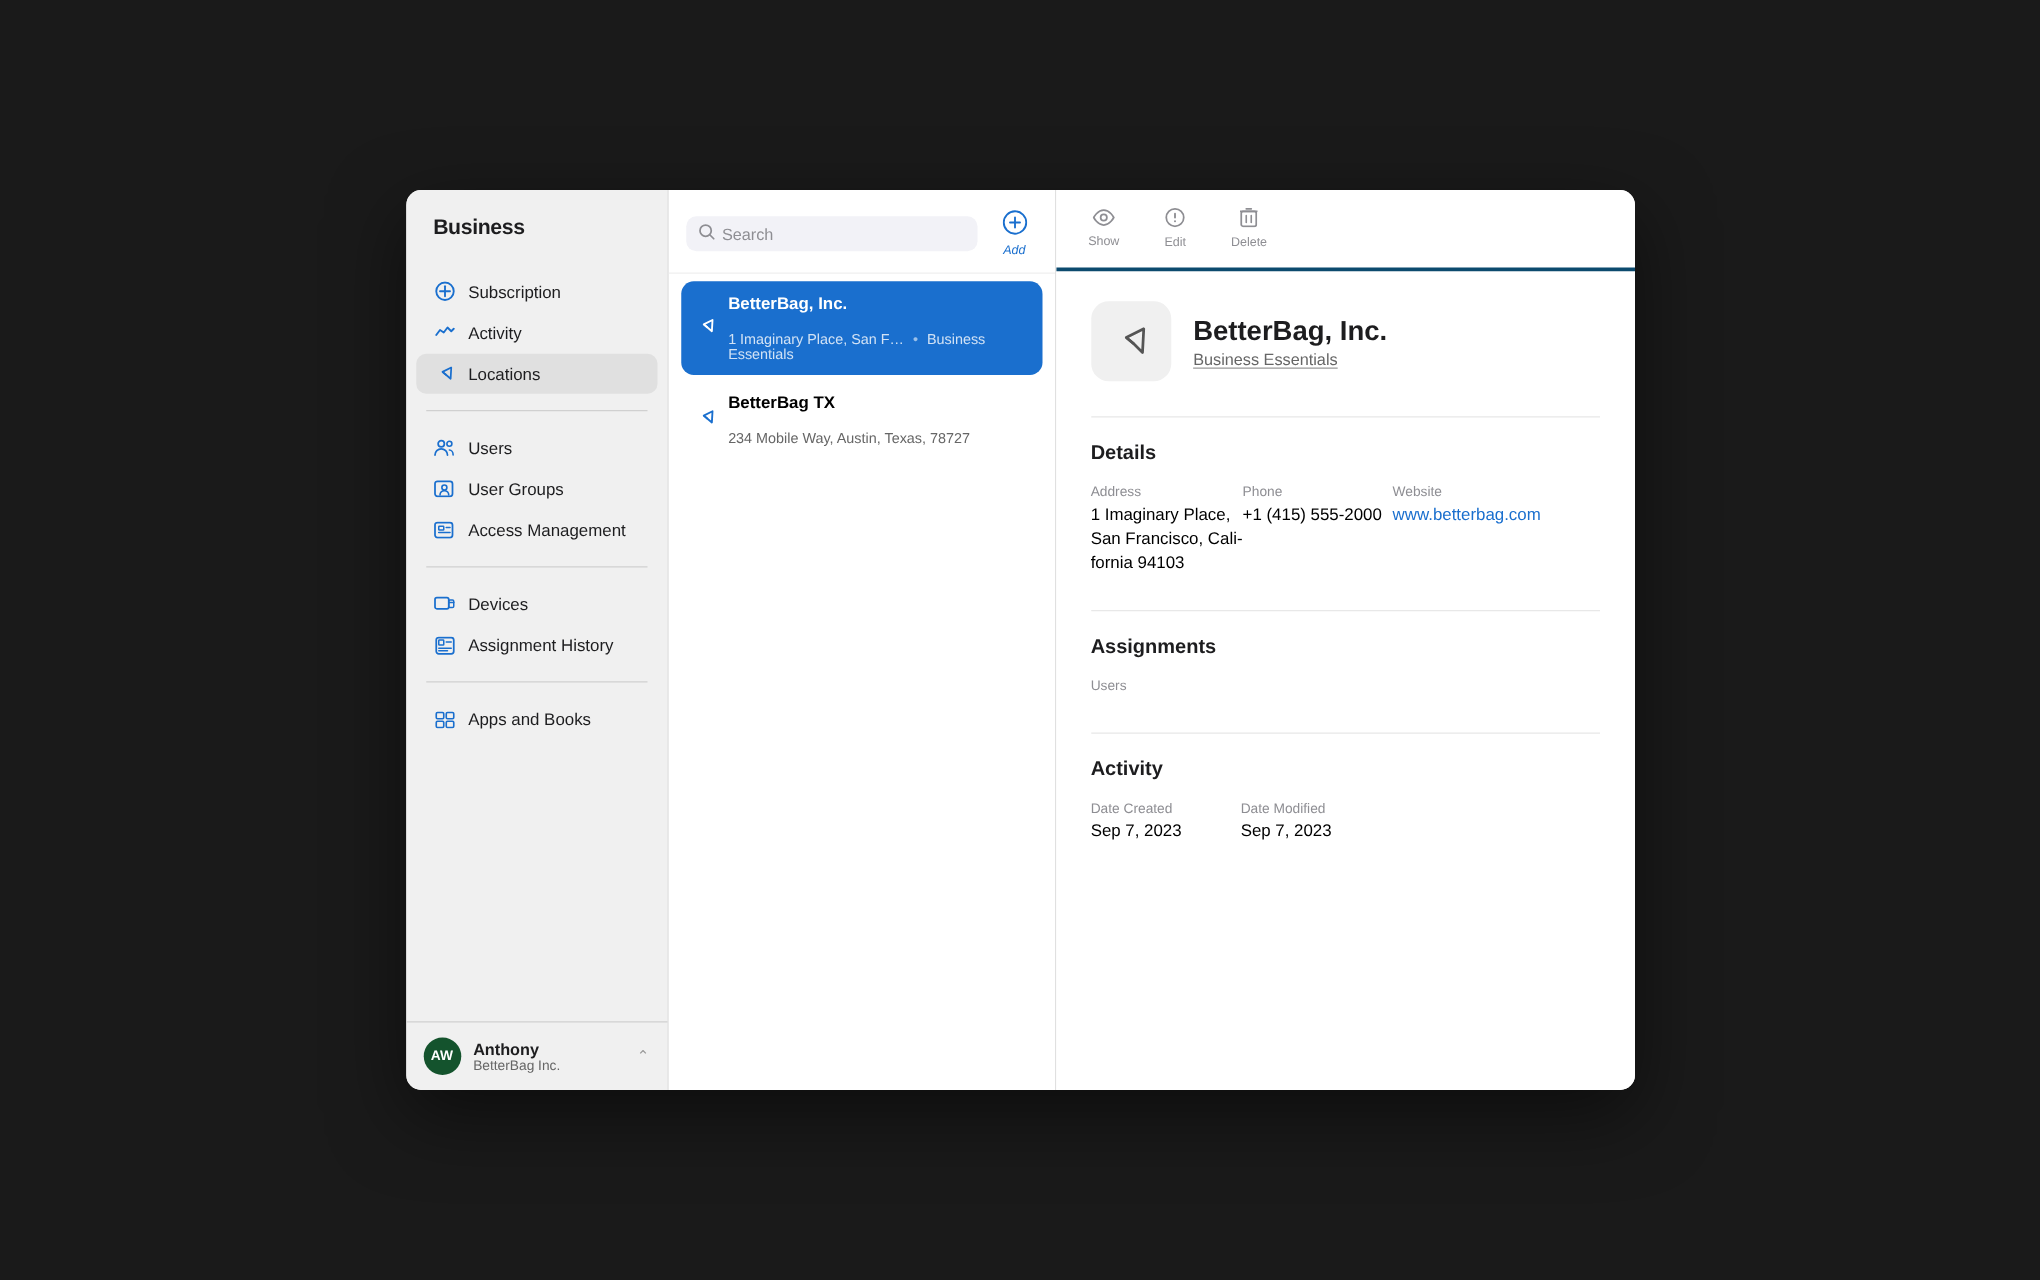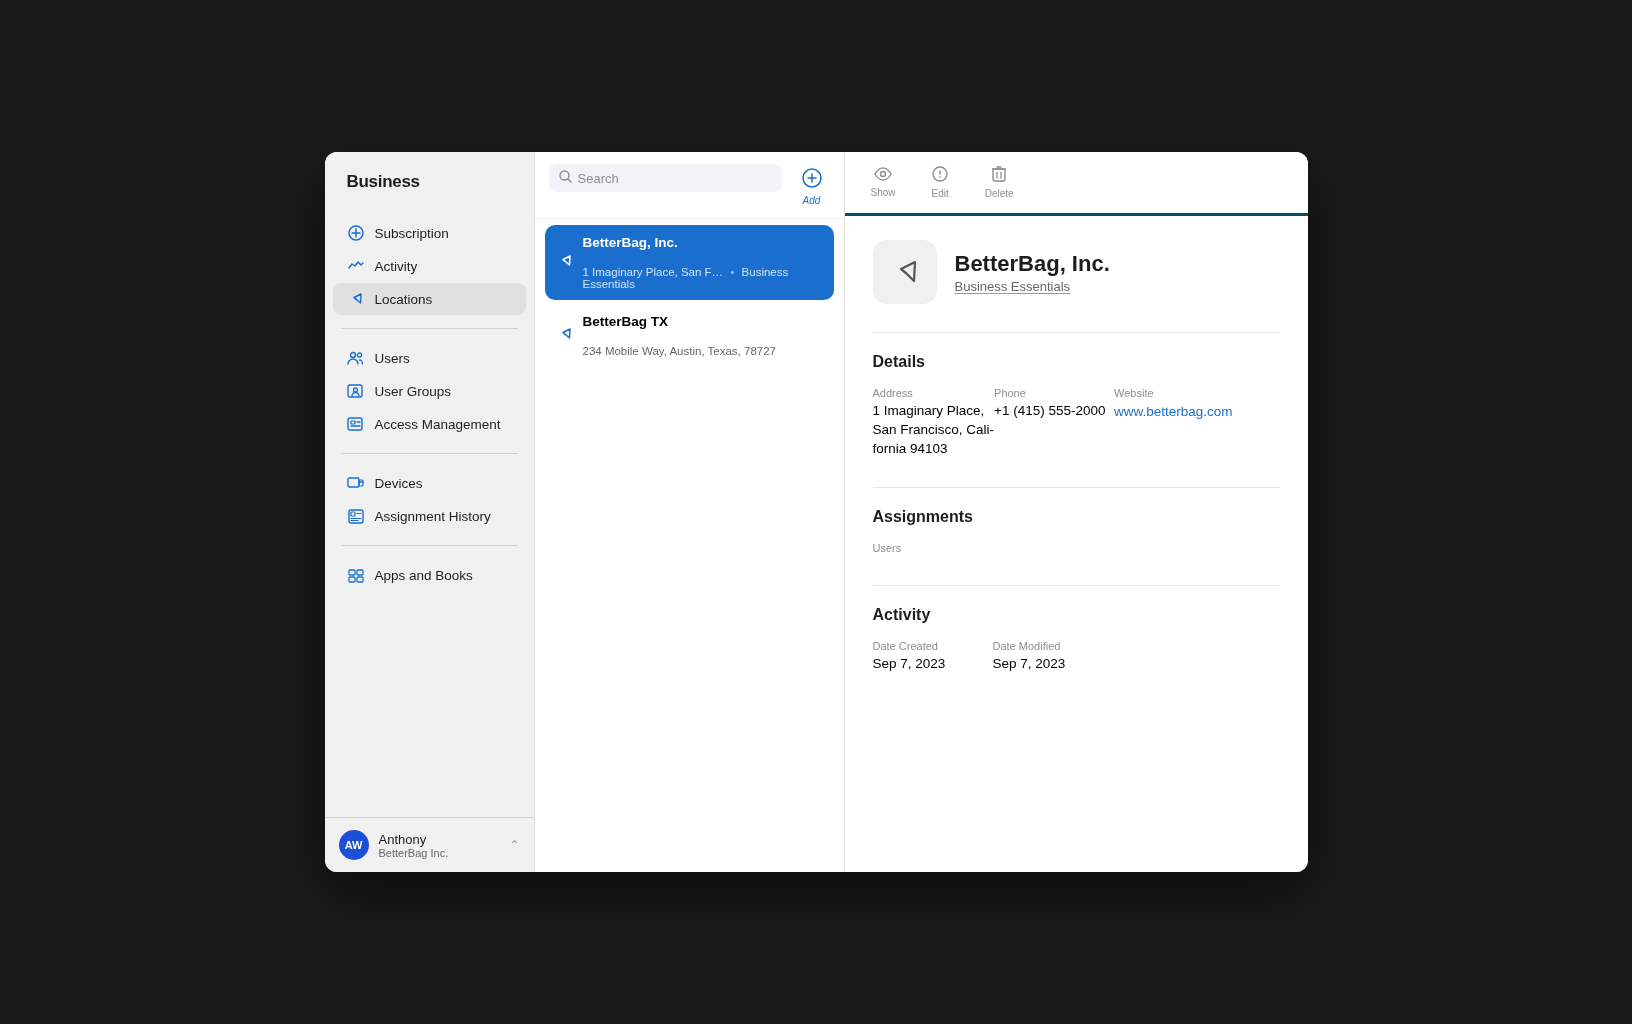--- a/index.html
+++ b/index.html
@@ -86,32 +86,32 @@
       border-top: 1px solid #d0d0d0;
       display: flex;
       align-items: center;
       gap: 10px;
       cursor: pointer;
     }
     .avatar {
       width: 30px;
       height: 30px;
       border-radius: 50%;
-      background: #1d4ed8;
+      background: #14532d;
       color: #fff;
       display: flex;
       align-items: center;
       justify-content: center;
       font-size: 11px;
       font-weight: 600;
       flex-shrink: 0;
     }
     .footer-name {
       font-size: 13px;
-      font-weight: 400;
+      font-weight: 700;
       color: #1d1d1f;
     }
     .footer-org {
       font-size: 11px;
       color: #666;
     }
     .footer-chevron {
       margin-left: auto;
       color: #999;
       font-size: 12px;
@@ -122,21 +122,21 @@
       width: 310px;
       min-width: 310px;
       background: #fff;
       border-right: 1px solid #e0e0e0;
       display: flex;
       flex-direction: column;
     }
     .list-header {
       padding: 12px 14px 8px 14px;
       display: flex;
-      align-items: flex-start;
+      align-items: center;
       gap: 12px;
       border-bottom: 1px solid #f0f0f0;
     }
     .search-box {
       flex: 1;
       display: flex;
       align-items: center;
       gap: 6px;
       background: #f2f2f7;
       border-radius: 8px;

